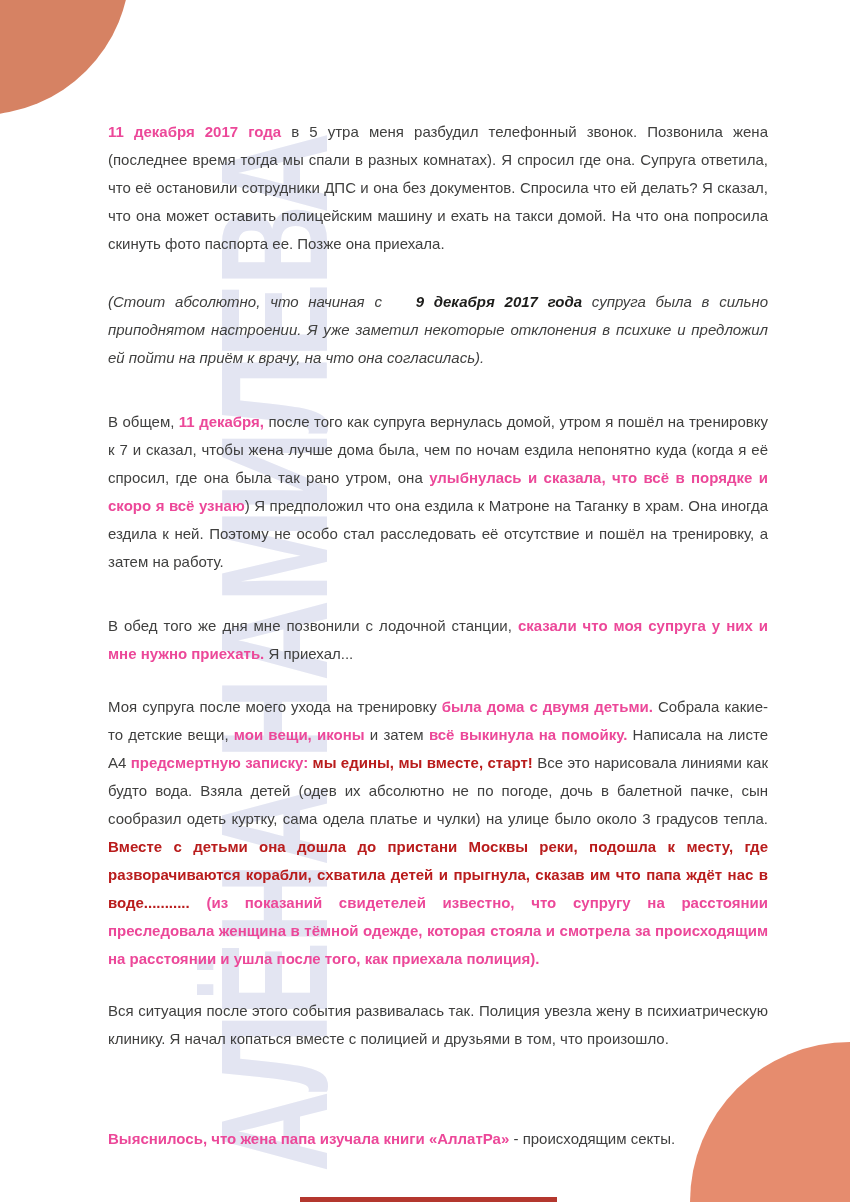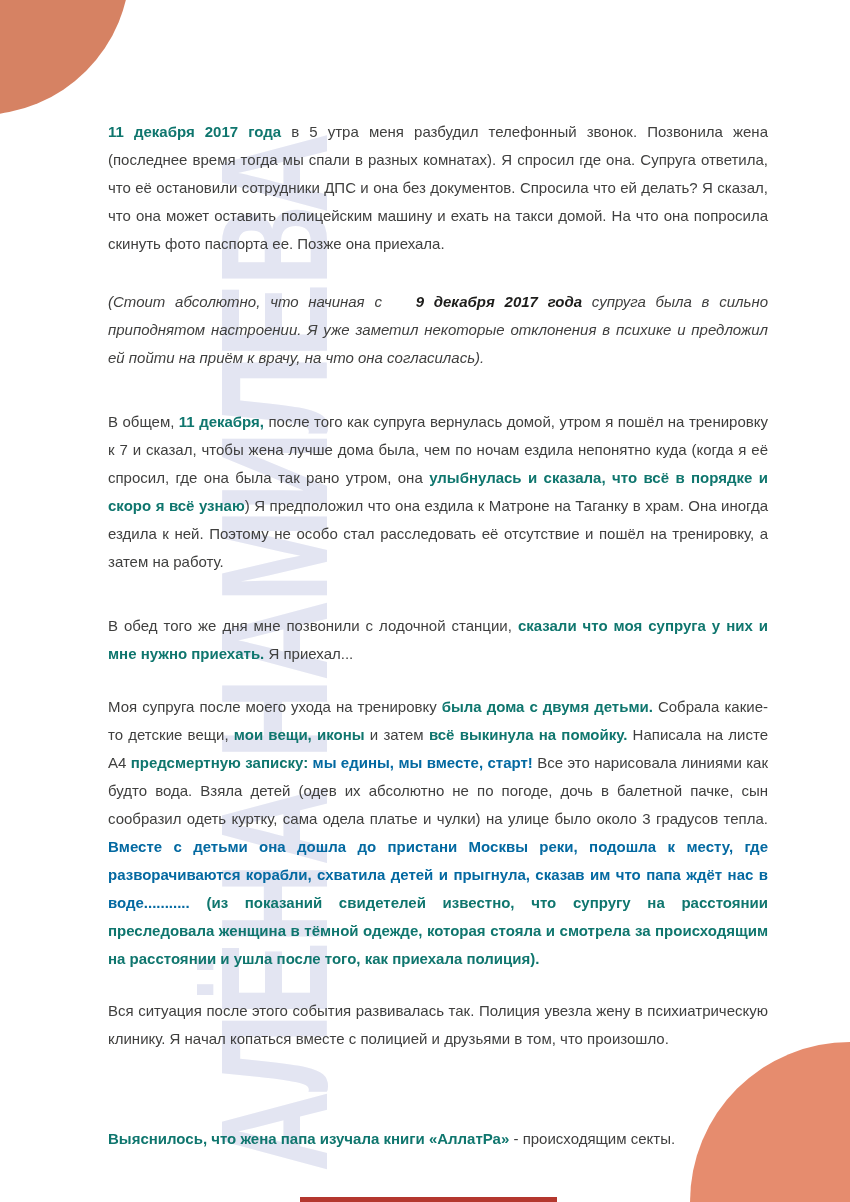--- a/index.html
+++ b/index.html
@@ -27,23 +27,23 @@
     text-align:justify;
   }
   .content p{margin:0;}
   p.p1{margin-bottom:30px;}
   p.p2{margin-bottom:36px;font-style:italic;}
   p.p3{margin-bottom:36px;}
   p.p4{margin-bottom:25px;}
   p.p5{margin-bottom:24px;}
   p.p6{margin-bottom:72px;}
   p.p7{margin-bottom:38px;}
-  .b{font-weight:bold;color:#0f766e;}
+  .b{font-weight:bold;color:#ec4899;}
   .bi{font-weight:bold;font-style:italic;color:#1d1d1b;margin-left:24px;}
-  .rb{font-weight:bold;color:#0369a1;}
+  .rb{font-weight:bold;color:#b91c1c;}
 </style>
 </head>
 <body>
 
 <div class="decor top-left"></div>
 <div class="decor bottom-right"></div>
 <div class="bottom-bar"></div>
 
 <div class="watermark">АЛЁНА НАМИЛЕВА</div>
 

